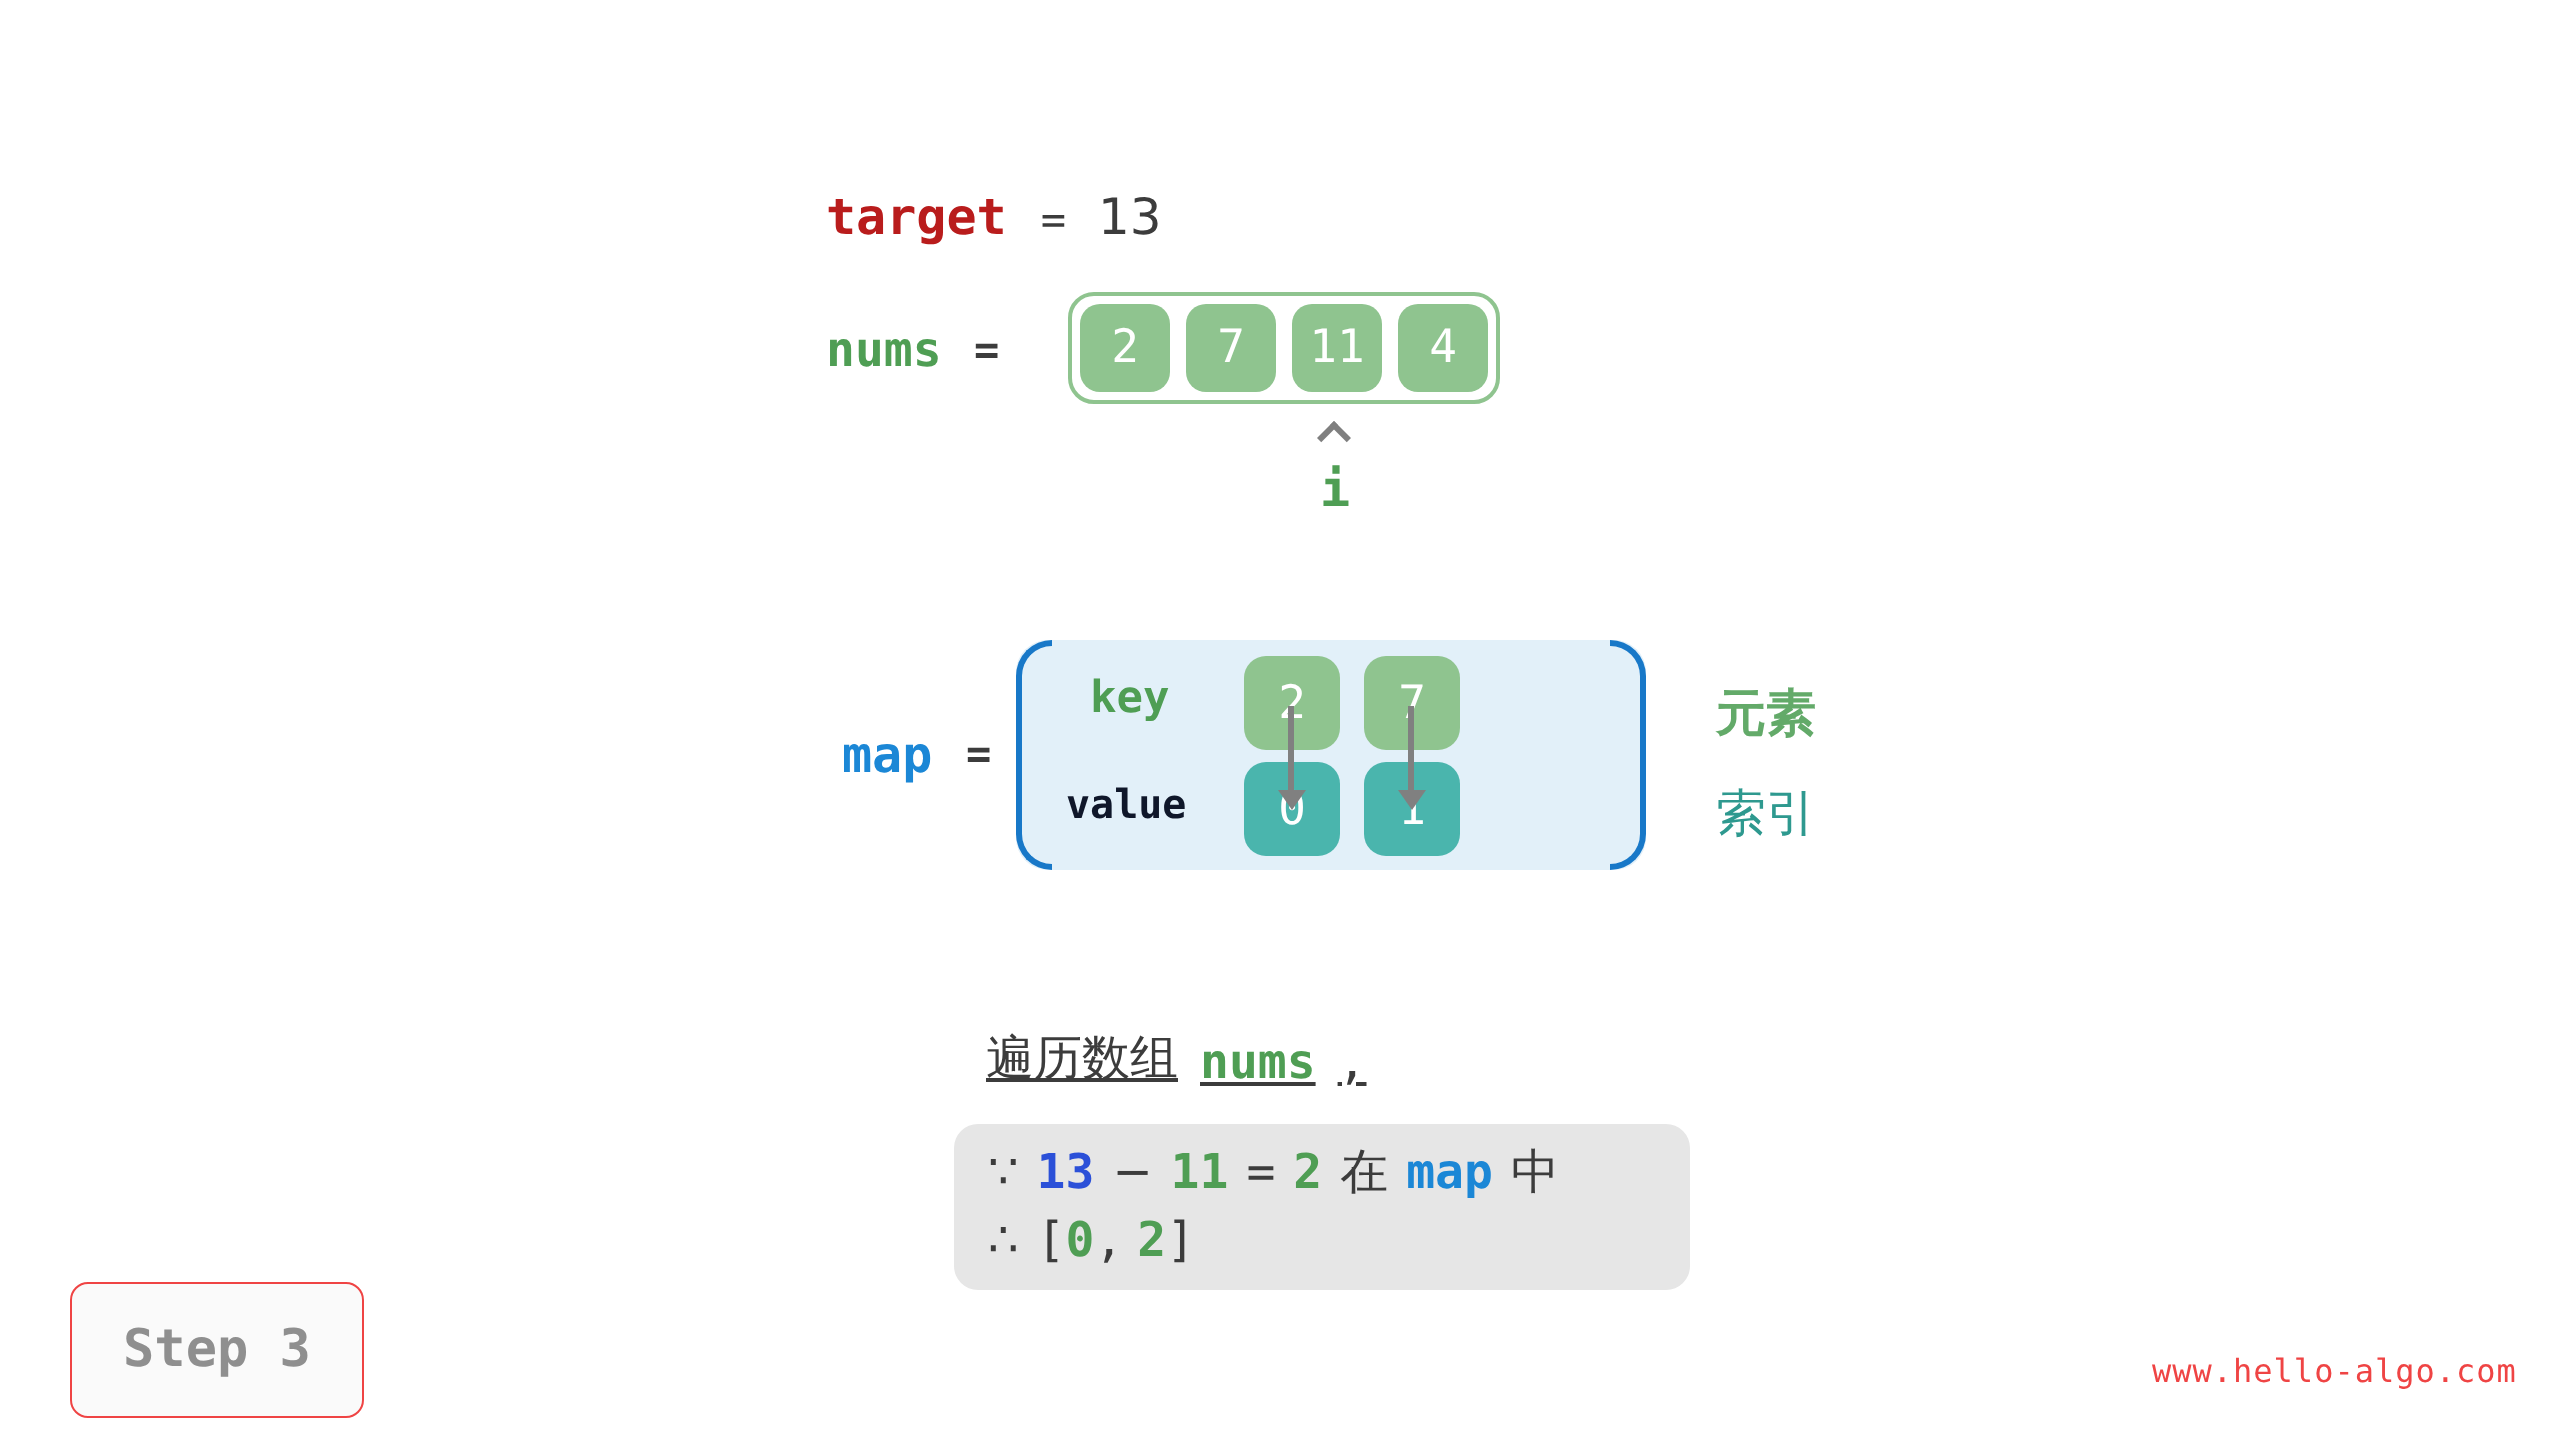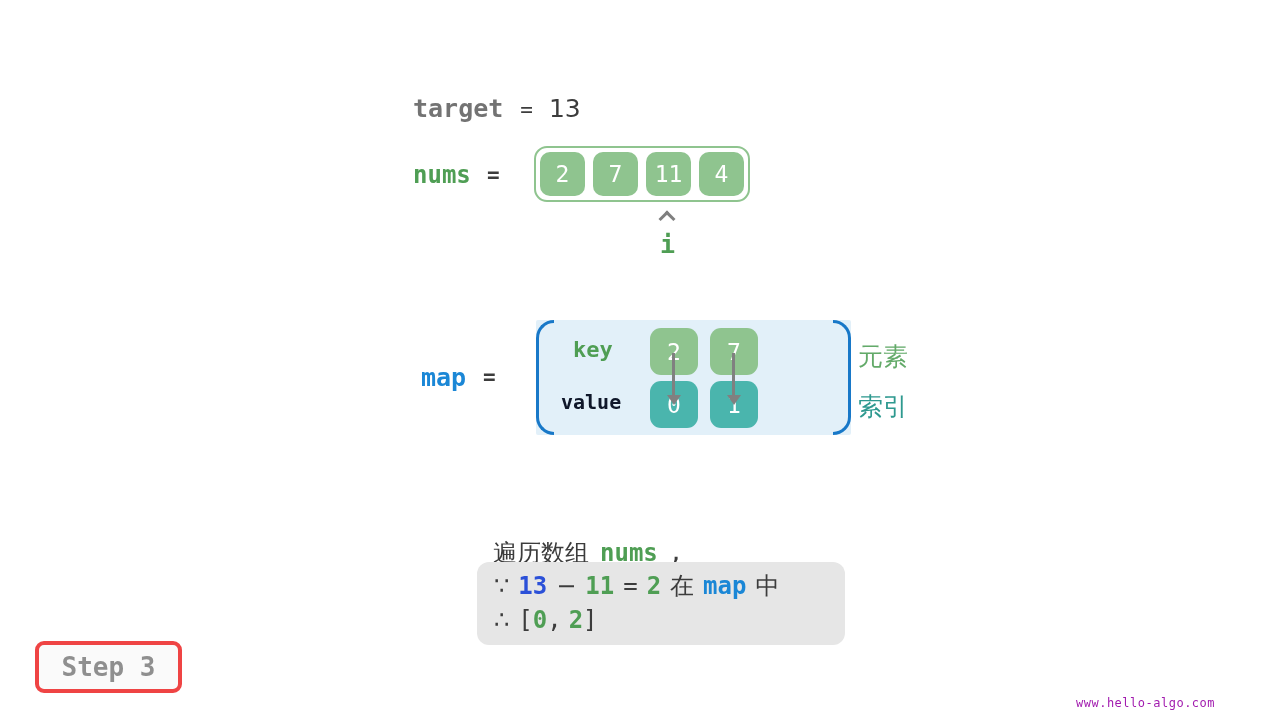--- a/index.html
+++ b/index.html
@@ -13,21 +13,21 @@
     font-family: "DejaVu Sans", sans-serif;
     color: #3c3c3c;
   }
   .abs { position: absolute; }
   .mono  { font-family: "DejaVu Sans Mono", monospace; }
   .monob { font-family: "DejaVu Sans Mono", monospace; font-weight: bold; }
   .cjk   { font-family: "DejaVu Sans", sans-serif; }
 
   
   #target-row { left: 413px; top: 94px; display: flex; align-items: baseline; }
-  #target-label { font-size: 25px; color: #737373; }
+  #target-label { font-size: 25px; color: #b91c1c; }
   #target-eq    { font-size: 21px; color: #3c3c3c; margin-left: 17px; }
   #target-value { font-size: 25px; color: #3c3c3c; margin-left: 16px; }
 
   
   #nums-label { left: 413px; top: 161px; font-size: 24px; color: #4f9e54; }
   #nums-eq    { left: 487px; top: 163px; font-size: 21px; color: #3c3c3c; font-weight: bold; }
   #nums-array {
     left: 534px; top: 146px;
     display: flex; gap: 8px;
     padding: 4px;
@@ -52,24 +52,24 @@
     border-left: 3px solid #7f7f7f;
     border-top: 3px solid #7f7f7f;
     transform: rotate(45deg);
   }
   #pointer-label { left: 660px; top: 230px; font-size: 25px; color: #4f9e54; }
 
   
   #map-label { left: 421px; top: 363px; font-size: 25px; color: #1b87d6; }
   #map-eq    { left: 483px; top: 365px; font-size: 21px; color: #3c3c3c; font-weight: bold; }
   #map-container {
-    left: 536px; top: 320px;
+    left: 508px; top: 320px;
     width: 315px; height: 115px;
     background: #e2f0f9;
-    border-radius: 2px;
+    border-radius: 16px;
   }
   .bracket {
     position: absolute; top: 0; bottom: 0; width: 18px;
     border: 3px solid #1878c8;
   }
   #bracket-left  { left: 0;  border-right: none; border-radius: 18px 0 0 18px; }
   #bracket-right { right: 0; border-left: none;  border-radius: 0 18px 18px 0; }
   #map-key-label   { position: absolute; left: 37px; top: 17px; font-size: 22px; color: #4f9e54; }
   #map-value-label { position: absolute; left: 25px; top: 70px; font-size: 20px; color: #0f172a; }
   .map-box {
@@ -92,25 +92,25 @@
   .kv-arrow-head {
     position: absolute; top: 75px; width: 0; height: 0; z-index: 2;
     border-left: 7px solid transparent;
     border-right: 7px solid transparent;
     border-top: 10px solid #808080;
   }
   .arrow-line-1 { left: 136px; }
   .arrow-head-1 { left: 131px; }
   .arrow-line-2 { left: 196px; }
   .arrow-head-2 { left: 191px; }
-  #element-annotation { left: 858px; top: 340px; font-size: 25px; font-weight: normal; color: #63aa69; }
+  #element-annotation { left: 858px; top: 340px; font-size: 25px; font-weight: bold; color: #63aa69; }
   #index-annotation   { left: 858px; top: 390px; font-size: 25px; font-weight: normal; color: #2e998f; }
 
   
-  #caption { left: 493px; top: 537px; display: flex; align-items: center; gap: 11px; font-size: 24px; }
+  #caption { left: 493px; top: 513px; display: flex; align-items: flex-end; gap: 11px; font-size: 24px; text-decoration: underline; }
   #caption-code { font-size: 24px; color: #4f9e54; }
   #caption-comma { font-size: 24px; color: #3c3c3c; }
 
   
   #reason-box {
     left: 477px; top: 562px;
     width: 368px; height: 83px;
     background: #e6e6e6;
     border-radius: 12px;
     padding: 7px 0 0 17px;
@@ -118,30 +118,30 @@
   .reason-line { display: flex; align-items: baseline; gap: 9px; font-size: 24px; line-height: 34px; color: #3c3c3c; }
   .blue-num  { color: #2b50d8; font-size: 24px; }
   .green-num { color: #4f9e54; font-size: 24px; }
   .map-ref   { color: #1b87d6; font-size: 24px; }
   .bracket-group { display: flex; align-items: baseline; }
   .bracket-group .pad { margin-right: 7px; }
 
   
   #step-badge {
     left: 35px; top: 641px;
-    width: 147px; height: 52px;
+    width: 147px; height: 68px;
     background: #fafafa;
-    border: 4px solid #ef4444;
+    border: 1px solid #ef4444;
     border-radius: 9px;
     display: flex; align-items: center; justify-content: center;
     font-size: 26px; color: #8f8f8f;
   }
 
   
-  #watermark { left: 1076px; top: 676px; font-size: 12px; color: #a21caf; letter-spacing: 0.5px; margin-top: 20px; }
+  #watermark { left: 1076px; top: 676px; font-size: 16px; color: #ef4444; letter-spacing: 0.5px; }
 </style>
 </head>
 <body>
 
 <div id="canvas">
 
   <div class="abs" id="target-row">
     <span class="monob" id="target-label">target</span>
     <span class="mono" id="target-eq">=</span>
     <span id="target-value">13</span>

